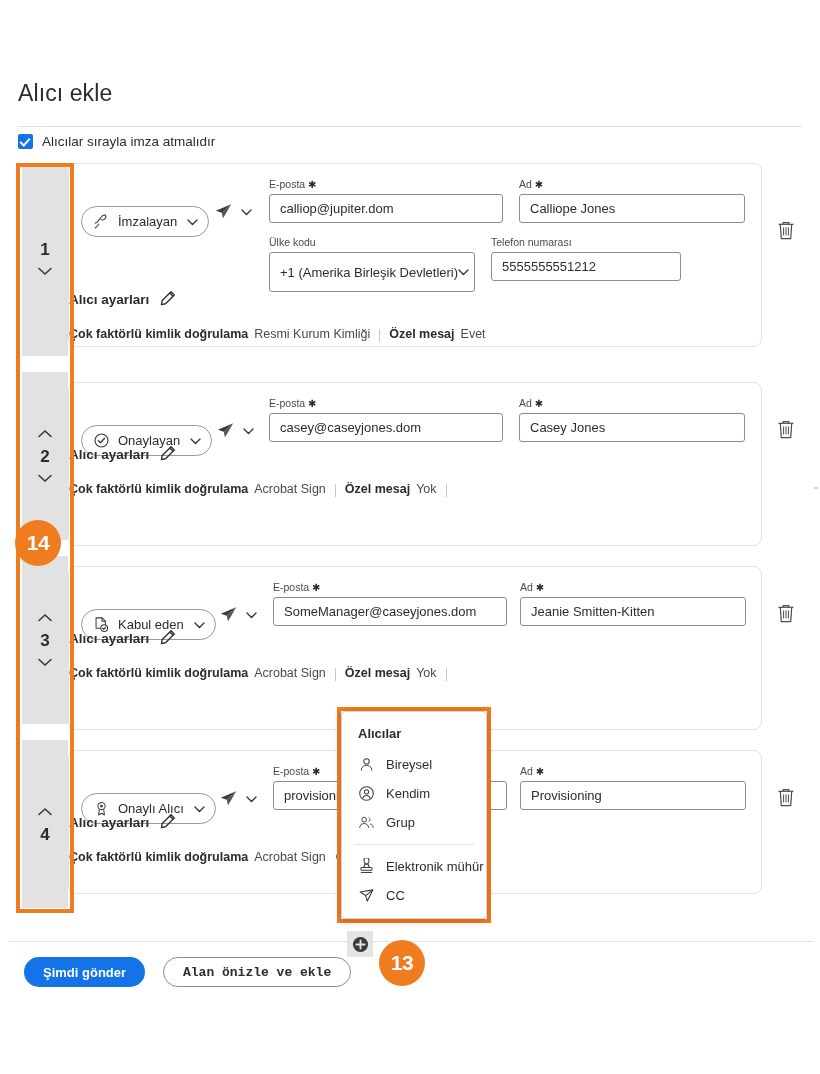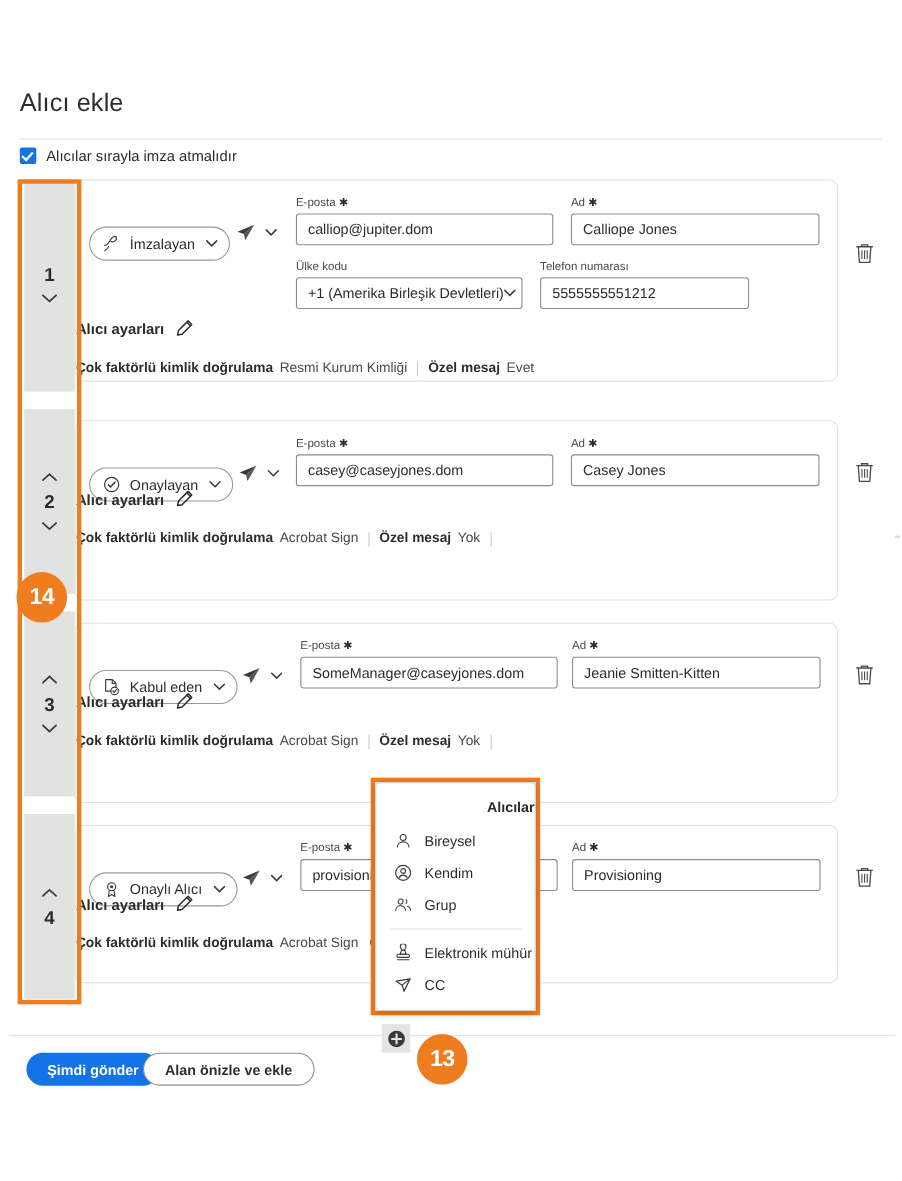--- a/index.html
+++ b/index.html
@@ -94,21 +94,21 @@
     font-size: 10.5px; color: #4b4b4b; margin-bottom: 4px; display: block;
     white-space: nowrap;
   }
   .fgroup .flabel .req { color: #2c2c2c; font-size: 10px; }
   .fgroup input {
     width: 100%; height: 29px; border: 1px solid #8d8d8d; border-radius: 3px;
     padding: 0 10px; font-size: 13px; color: #2c2c2c; background: #fff;
     font-family: "Liberation Sans", sans-serif;
   }
   .fgroup .pseudo-select {
-    width: 100%; height: 29px; border: 1px solid #8d8d8d; border-radius: 3px;
+    width: 100%; height: 40px; border: 1px solid #8d8d8d; border-radius: 3px;
     padding: 0 8px 0 10px; font-size: 13px; color: #2c2c2c; background: #fff;
     display: flex; align-items: center; justify-content: space-between;
     white-space: nowrap; overflow: hidden;
   }
   .fgroup .pseudo-select .caret { font-size: 11px; color: #3a3a3a; }
 
   .rec-settings {
     position: absolute; display: flex; align-items: center; gap: 11px;
     font-size: 13.5px; font-weight: 700; color: #2c2c2c;
   }
@@ -126,21 +126,20 @@
   .trash {
     position: absolute; width: 22px; height: 22px; cursor: pointer;
   }
 
   
   .popup {
     position: absolute; left: 341px; top: 711px; width: 146px; height: 208px;
     background: #fff; border: 1px solid #d4d4d4; border-radius: 4px;
     box-shadow: 0 2px 8px rgba(0,0,0,.18); z-index: 50;
     padding: 10px 0 8px 0;
-    text-align: right;
   }
   .popup .pop-title {
     font-size: 13px; font-weight: 700; color: #2c2c2c;
     padding: 4px 0 9px 16px;
   }
   .popup .pop-item {
     display: flex; align-items: center; gap: 11px;
     padding: 6px 0 6px 16px; font-size: 13px; color: #2c2c2c;
     cursor: pointer;
   }
@@ -162,25 +161,25 @@
     background: #e1e1e1;
   }
   .btn-primary {
     position: absolute; left: 24px; top: 957px;
     height: 30px; padding: 0 19px; border-radius: 15px;
     background: #1473e6; color: #fff; border: none;
     font-size: 13px; font-weight: 700; cursor: pointer;
     font-family: "Liberation Sans", sans-serif;
   }
   .btn-secondary {
-    position: absolute; left: 130px; top: 957px;
+    position: absolute; left: 163px; top: 957px;
     height: 30px; padding: 0 19px; border-radius: 15px;
     background: #fff; color: #2c2c2c; border: 1px solid #8d8d8d;
     font-size: 13px; font-weight: 700; cursor: pointer;
-    font-family: Liberation Sans, sans-serif;
+    font-family: Liberation Mono, monospace;
   }
 
   .scroll-tick {
     position: absolute; right: 2px; top: 487px; width: 4px; height: 2px;
     background: #d6d6d6;
   }
 </style>
 </head>
 <body>
 

